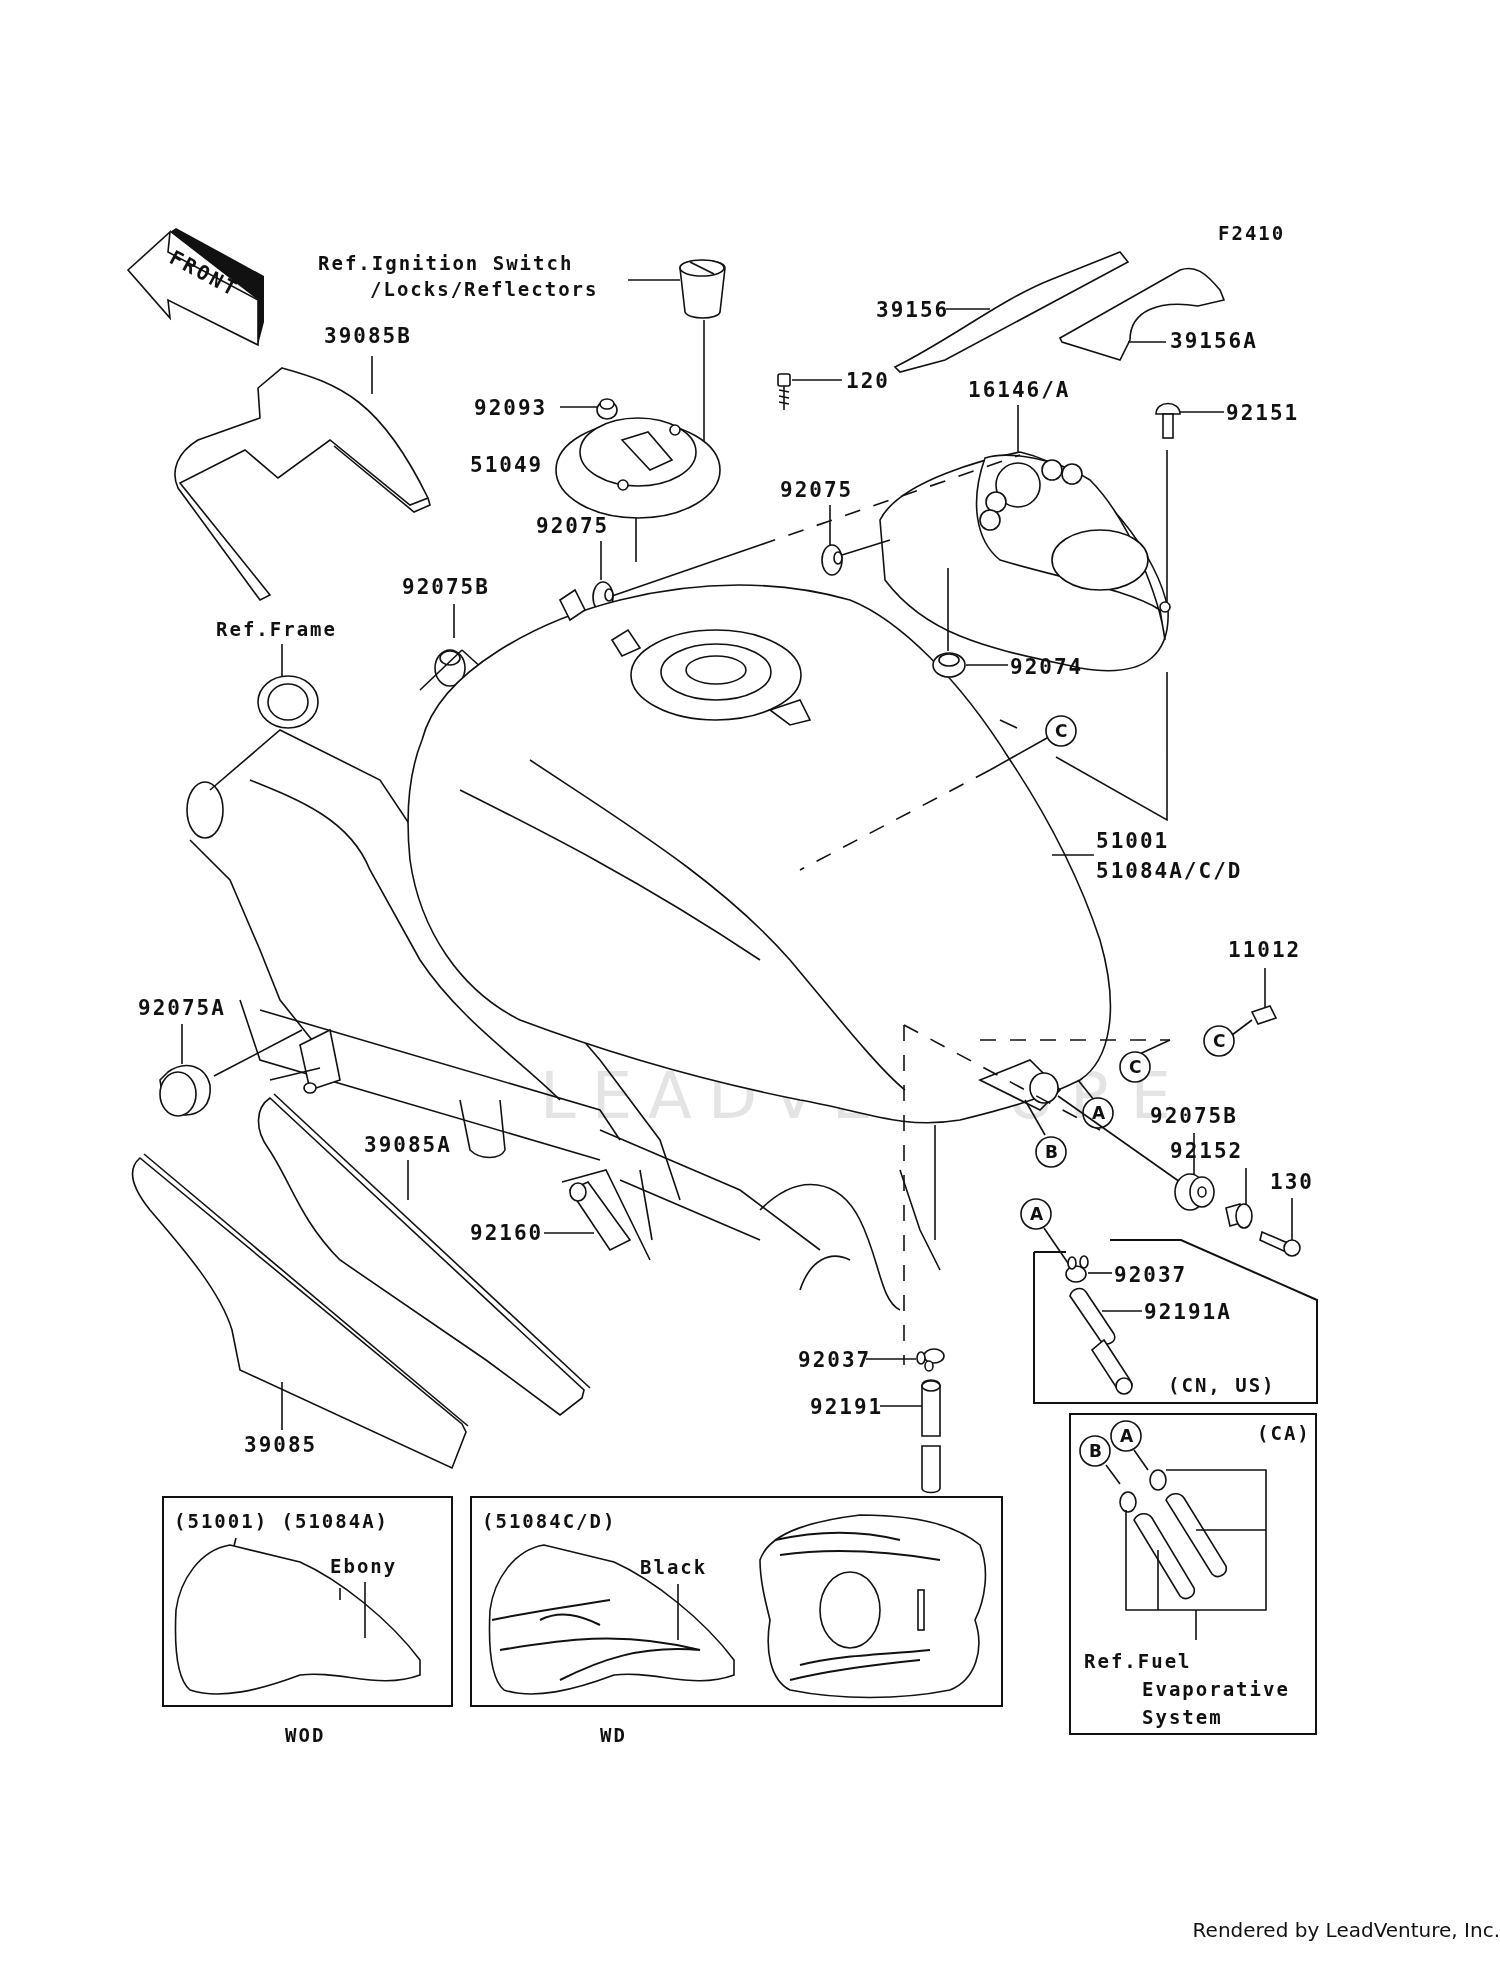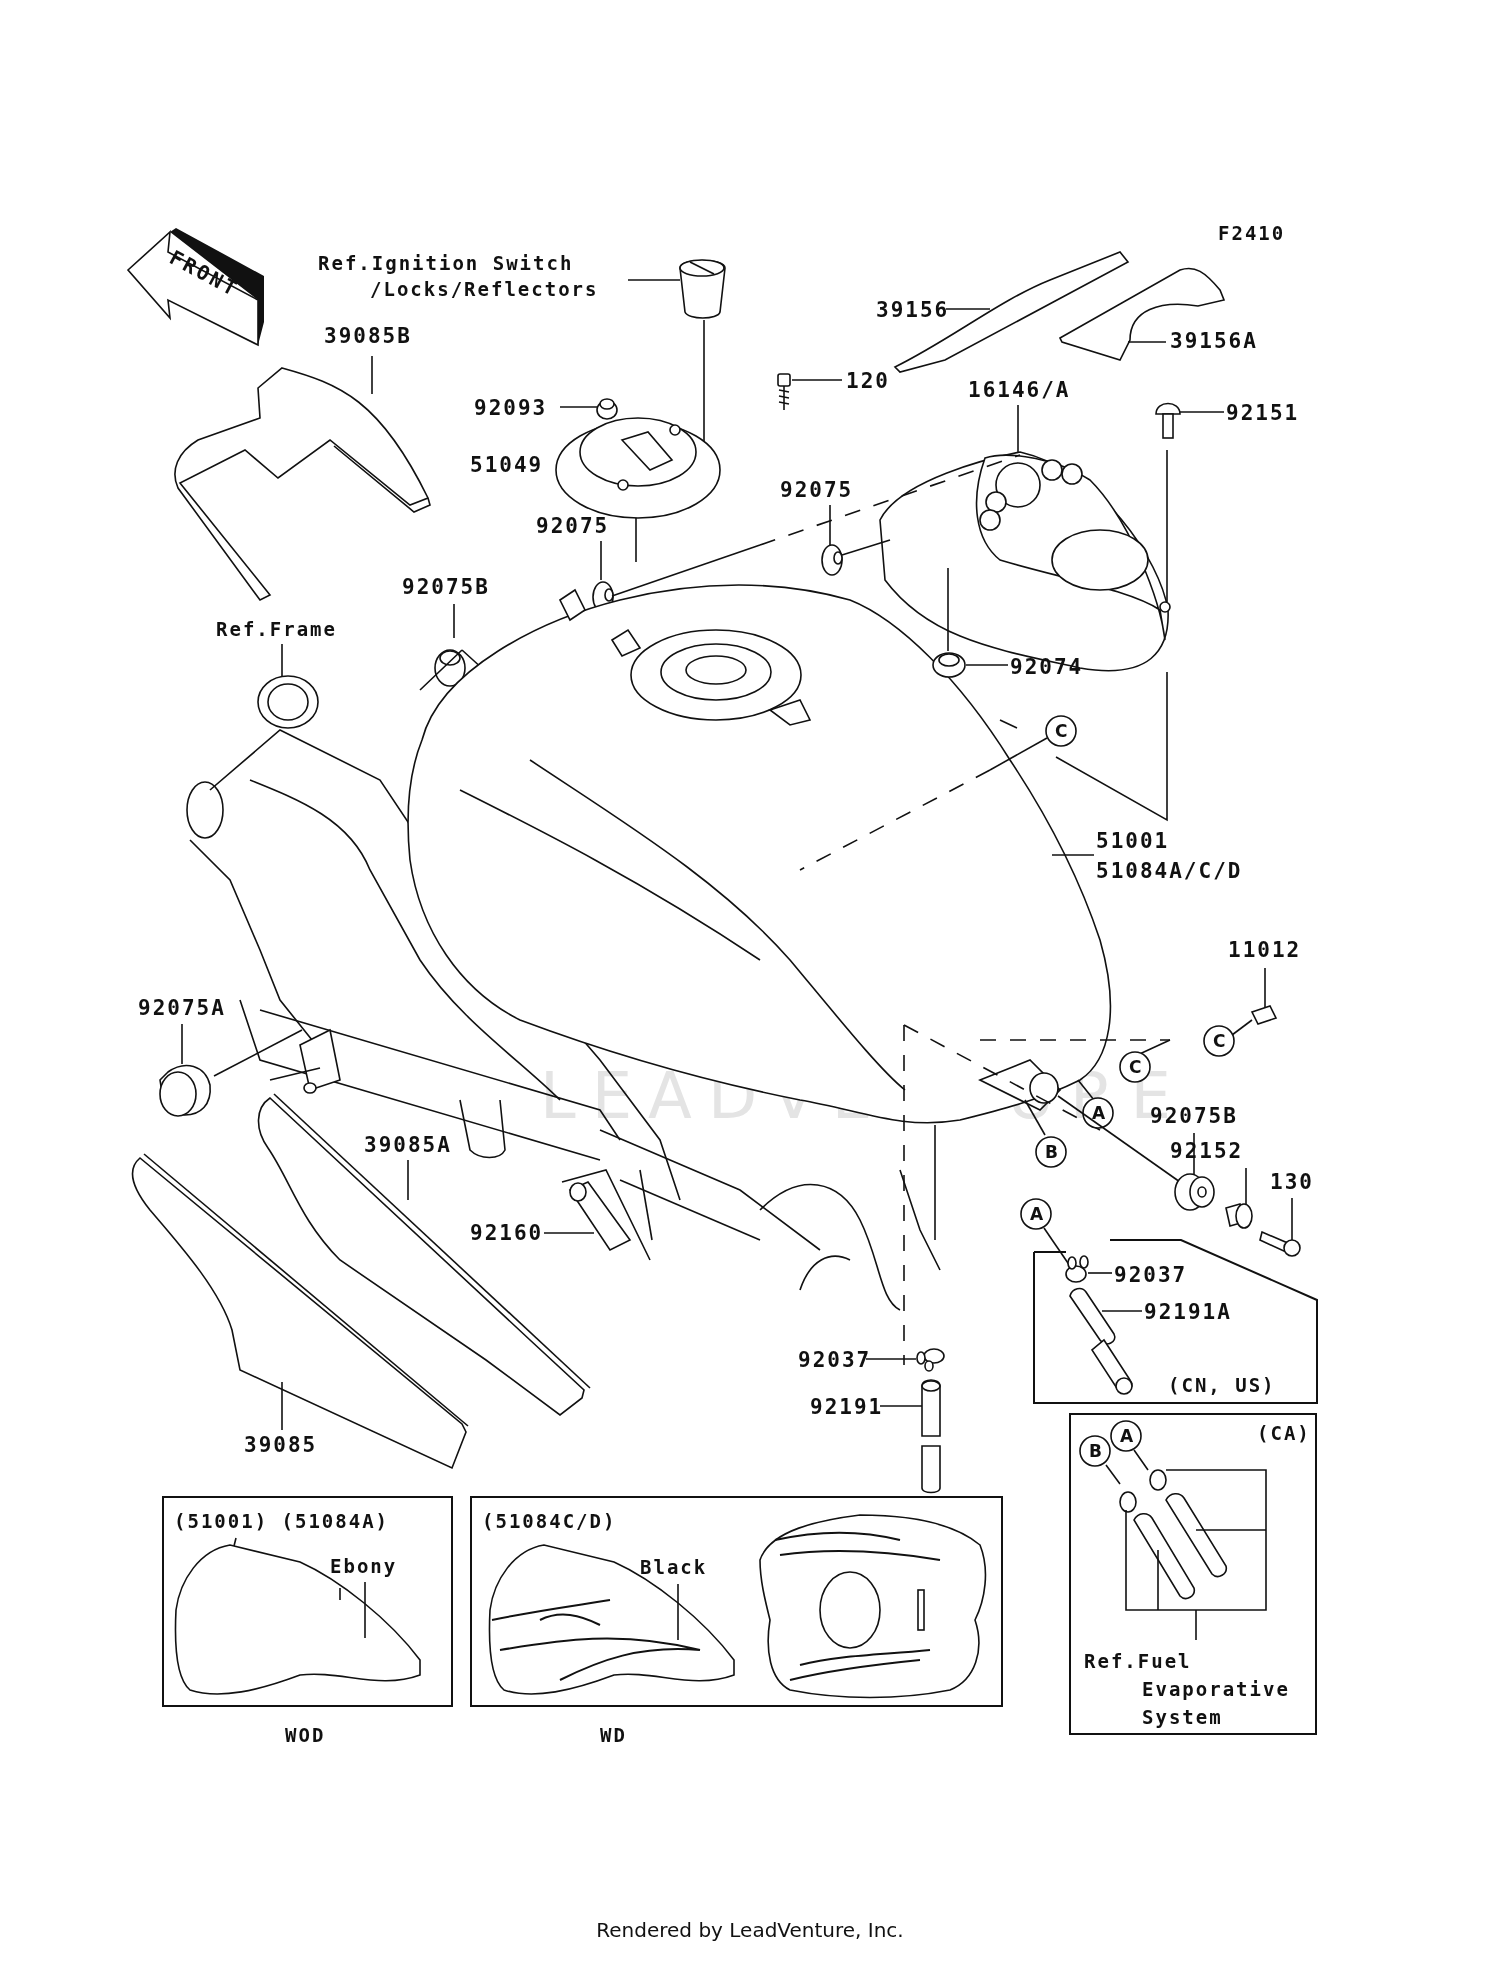--- a/index.html
+++ b/index.html
@@ -8,21 +8,21 @@
   .lbl { font-family: "DejaVu Sans Mono", "Liberation Mono", monospace; font-size: 21px; font-weight: bold; fill: #111; letter-spacing: 2px; }
   .lbl-sm { font-family: "DejaVu Sans Mono", "Liberation Mono", monospace; font-size: 19px; font-weight: bold; fill: #111; letter-spacing: 2px; }
   .callout { font-family: "DejaVu Sans", sans-serif; font-size: 17px; font-weight: bold; fill: #111; }
   .ln { stroke: #111; stroke-width: 1.6; fill: none; }
   .ln2 { stroke: #111; stroke-width: 2; fill: none; }
   .part { stroke: #111; stroke-width: 1.6; fill: #fff; }
   .dash { stroke: #111; stroke-width: 1.6; fill: none; stroke-dasharray: 16 14; }
   .box { stroke: #111; stroke-width: 2; fill: none; }
   .wm { fill: #e6e6e6; }
   .wm-text { font-family: "DejaVu Sans", sans-serif; font-size: 64px; fill: #e4e4e4; letter-spacing: 16px; }
-  .footer { position: absolute; left: 0; width: 1500px; top: 1918px; text-align: center; font-family: "DejaVu Sans", sans-serif; font-size: 20px; color: #111; }
+  .footer { position: absolute; left: 0; width: 1500px; top: 1918px; text-align: right; font-family: "DejaVu Sans", sans-serif; font-size: 20px; color: #111; }
 </style>
 </head>
 <body>
 
 <svg id="diagram" viewBox="0 0 1500 1963" xmlns="http://www.w3.org/2000/svg">
 
   <g>
     <path class="wm" d="M735,850 C700,880 705,930 740,960 C730,925 760,905 765,880 C780,910 790,935 770,965 C810,945 815,890 735,850 Z"></path>
     <path class="wm" d="M693,955 L720,955 L760,1045 L800,955 L826,955 L760,1090 Z"></path>
     <text class="wm-text" x="540" y="1118">LEADVENTURE</text>

